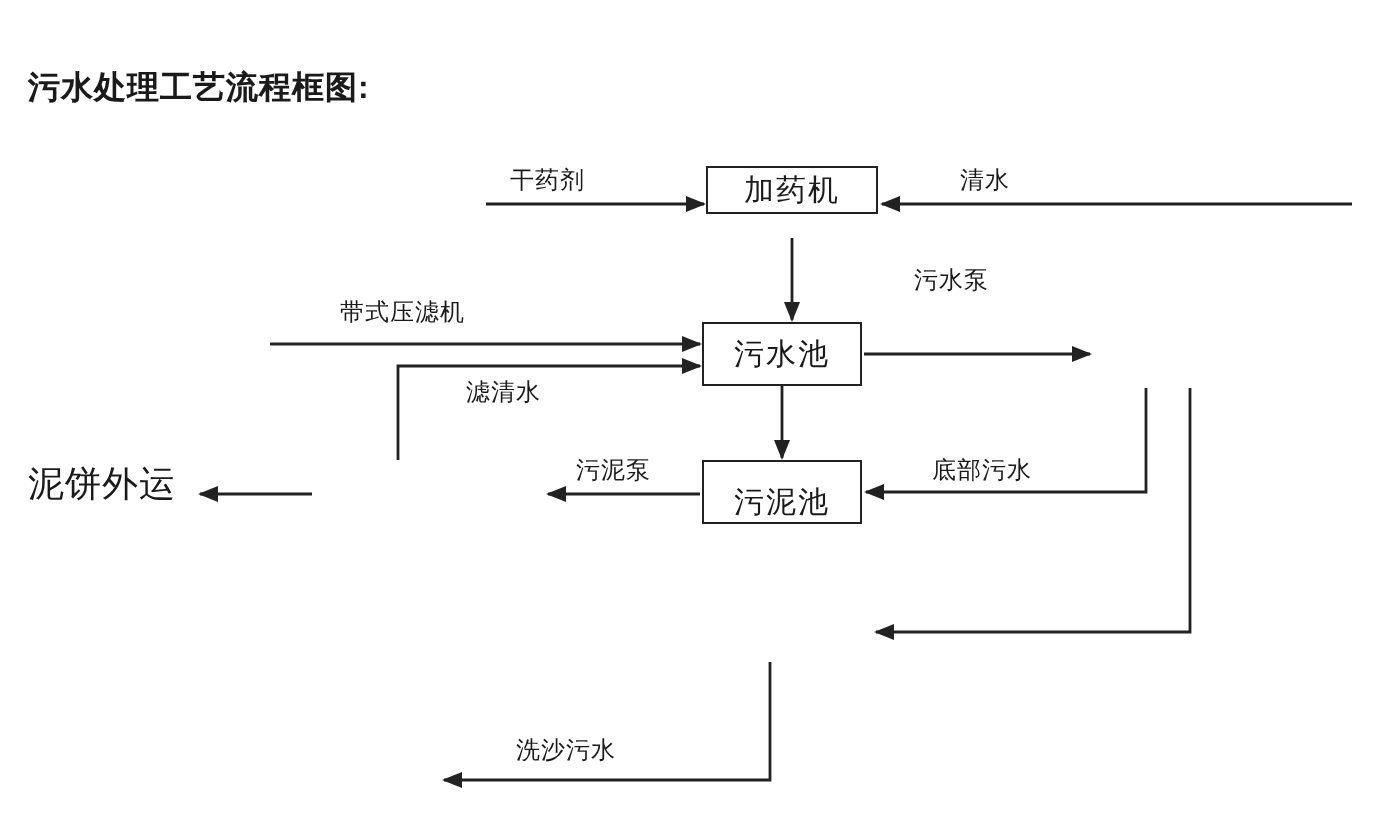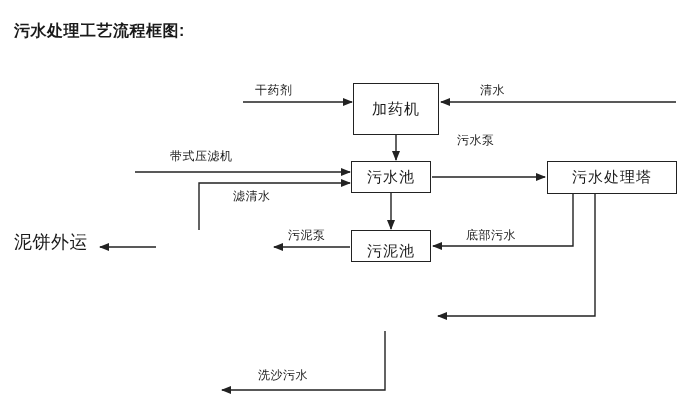--- a/index.html
+++ b/index.html
@@ -23,21 +23,21 @@
   }
   #svg-layer {
     position: absolute;
     left: 0; top: 0;
     width: 700px;
     height: 420px;
   }
   .title {
     position: absolute;
     left: 14px;
-    top: 21px;
+    top: 34px;
     font-size: 16px;
     font-weight: bold;
     letter-spacing: 0.5px;
     white-space: nowrap;
   }
   .node {
     position: absolute;
     box-sizing: border-box;
     border: 1px solid #222;
     background: #fff;
@@ -96,31 +96,28 @@
       <path d="M595,194 L595,316 L438,316" marker-end="url(#arrow)"></path>
 
       <path d="M350,247 L274,247" marker-end="url(#arrow)"></path>
 
       <path d="M156,247 L100,247" marker-end="url(#arrow)"></path>
 
       <path d="M385,331 L385,390 L222,390" marker-end="url(#arrow)"></path>
     </g>
   </svg>
 
-  <div class="node" style="left:353px; top:83px; width:86px; height:52px;">
+  <div class="node" style="left:353px; top:83px; width:86px; height:24px;">
     <span>加药机</span>
   </div>
 
   <div class="node" style="left:351px; top:161px; width:80px; height:32px;">
     <span>污水池</span>
   </div>
 
-  <div class="node" style="left:547px; top:161px; width:130px; height:33px;">
-    <span>污水处理塔</span>
-  </div>
 
   <div class="node" style="left:351px; top:230px; width:80px; height:32px;align-items:flex-end;">
     <span>污泥池</span>
   </div>
 
 
 
   <div class="edge-label" style="left:255px; top:82px;">干药剂</div>
 
   <div class="edge-label" style="left:480px; top:82px;">清水</div>

